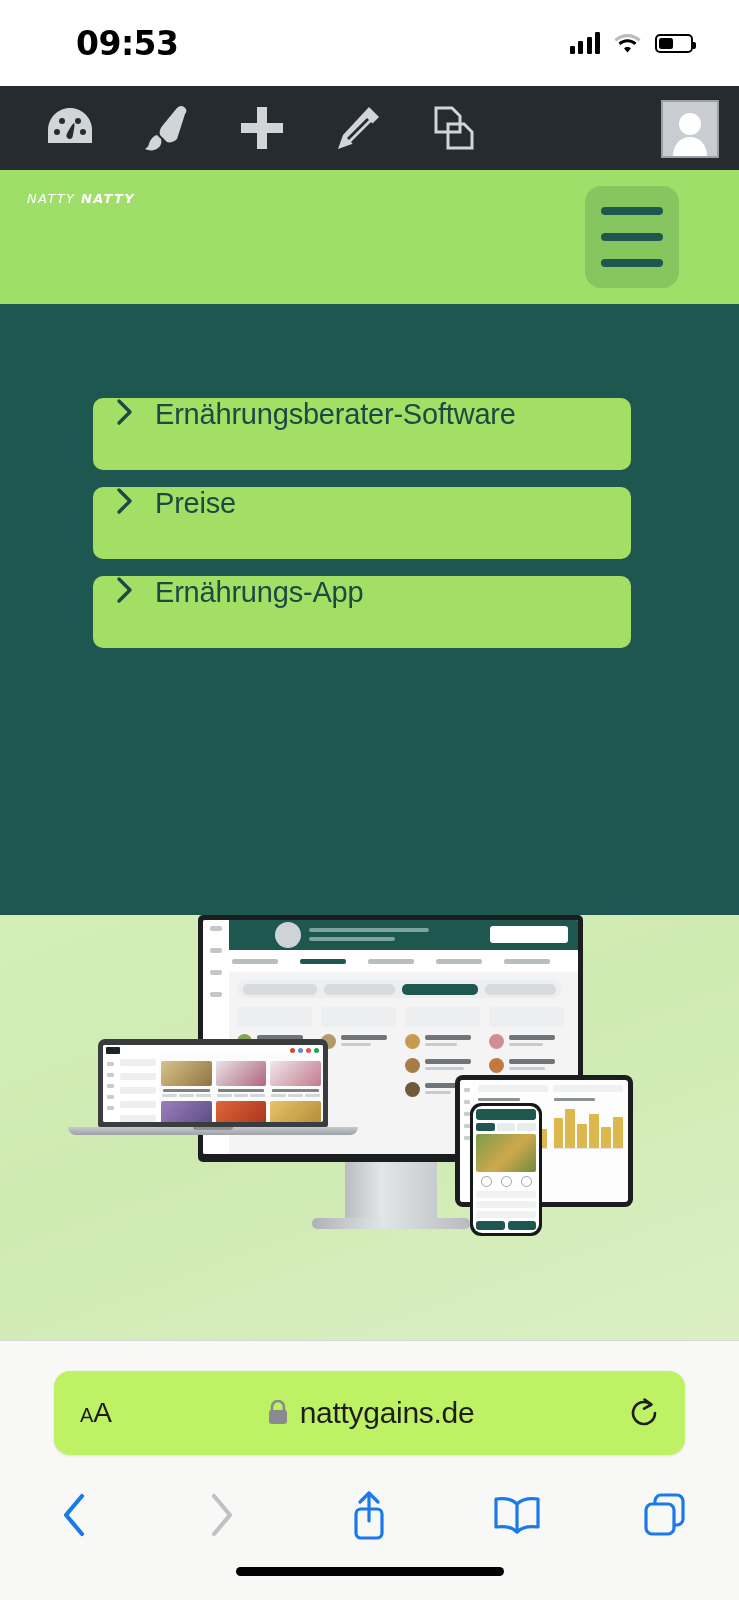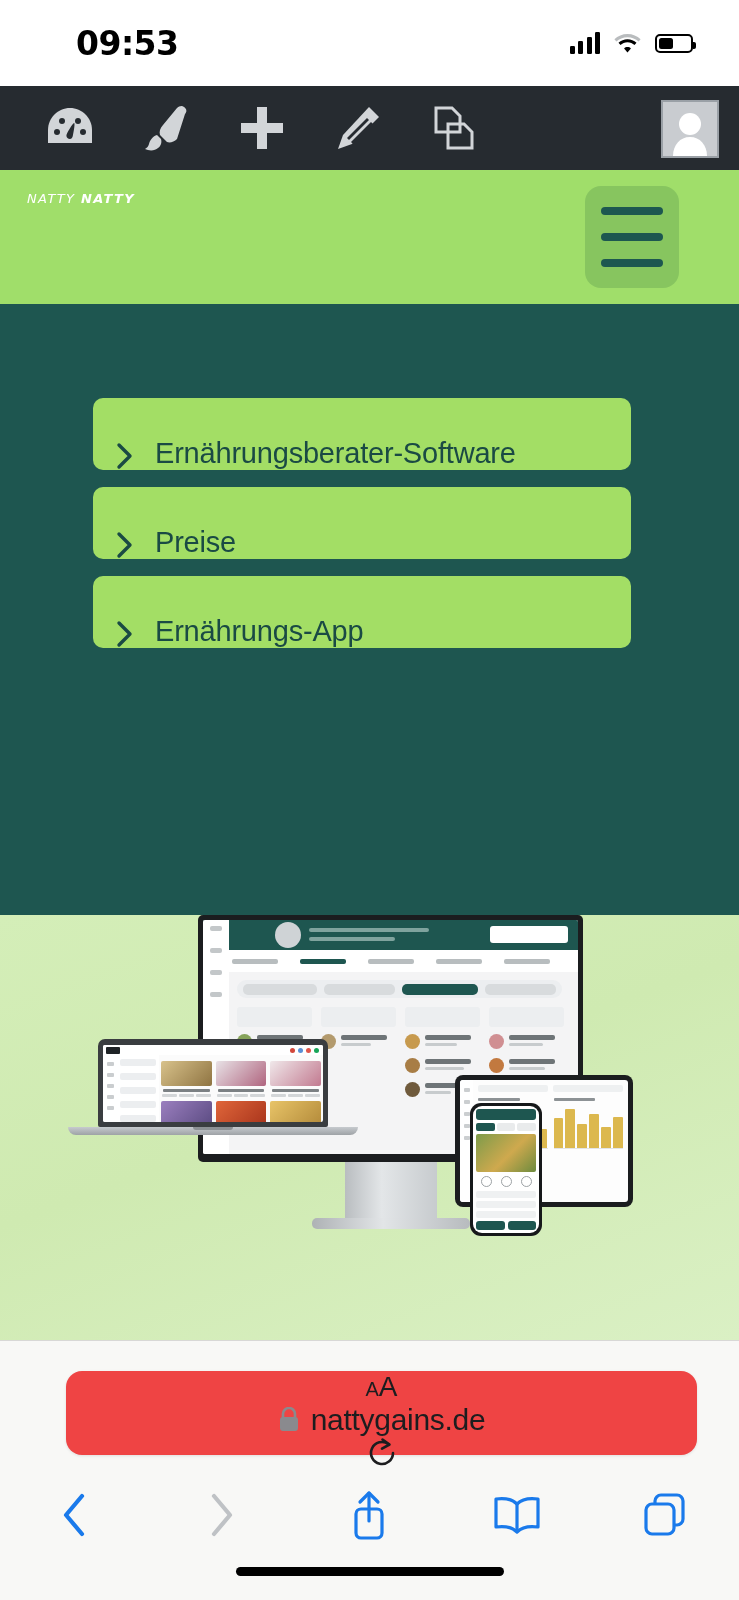--- a/index.html
+++ b/index.html
@@ -81,21 +81,21 @@
                 border-radius:4px; }
 
   
   .menu{
     position:absolute; left:0; top:304px; width:739px; height:611px;
     background:#1e5650;
   }
   .menu-list{ position:absolute; left:93px; top:94px; width:538px; }
   .menu-item{
     width:538px; height:72px; background:#a3de65; border-radius:10px;
-    display:flex; align-items:flex-end; margin-bottom:17px; cursor:pointer;
+    display:flex; align-items:flex-start; margin-bottom:17px; cursor:pointer;
   }
   .menu-item .chev{
     width:62px; display:flex; align-items:center; justify-content:center;
     color:#1a4a44;
   }
   .menu-item .chev svg{ display:block; }
   .menu-item .lbl{
     font-size:29px; color:#1a4a44; font-family:"Liberation Sans", sans-serif;
     letter-spacing:-.2px;
   }
@@ -235,23 +235,23 @@
   .mp-foot{ position:absolute; left:3px; right:3px; bottom:3px; display:flex;
             gap:3px; }
   .mp-foot i{ flex:1; height:9px; background:#1e5650; border-radius:3px; }
 
   
   .safari{
     position:absolute; left:0; top:1340px; width:739px; height:260px;
     background:#f8f8f6; border-top:1px solid #d8d8d6;
   }
   .urlbar{
-    position:absolute; left:66px; top:30px; width:631px; height:84px;
-    background:#ef4444; border-radius:16px; display:flex; align-items:center;
-    padding:0 26px; box-shadow:0 1px 3px rgba(0,0,0,.10);flex-direction:column;
+    position:absolute; left:54px; top:30px; width:631px; height:84px;
+    background:#bef264; border-radius:16px; display:flex; align-items:center;
+    padding:0 26px; box-shadow:0 1px 3px rgba(0,0,0,.10);
   }
   .aa{ font-size:28px; color:#1d1d1f; font-family:"Liberation Sans", sans-serif; }
   .aa .sm{ font-size:20px; }
   .urlmid{ flex:1; display:flex; align-items:center; justify-content:center;
            gap:11px; }
   .lock svg{ display:block; }
   .urltext{ font-size:30px; color:#1d1d1f; letter-spacing:-.3px;
             font-family:"Liberation Sans", sans-serif; }
   .reload svg{ display:block; }
   .navrow{

